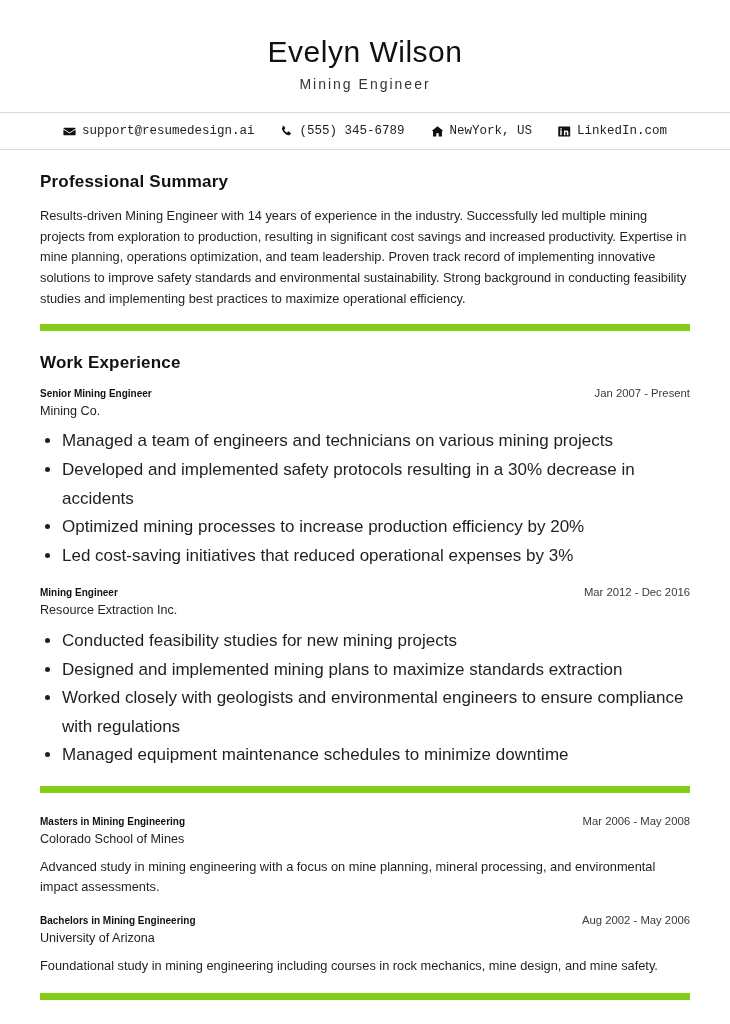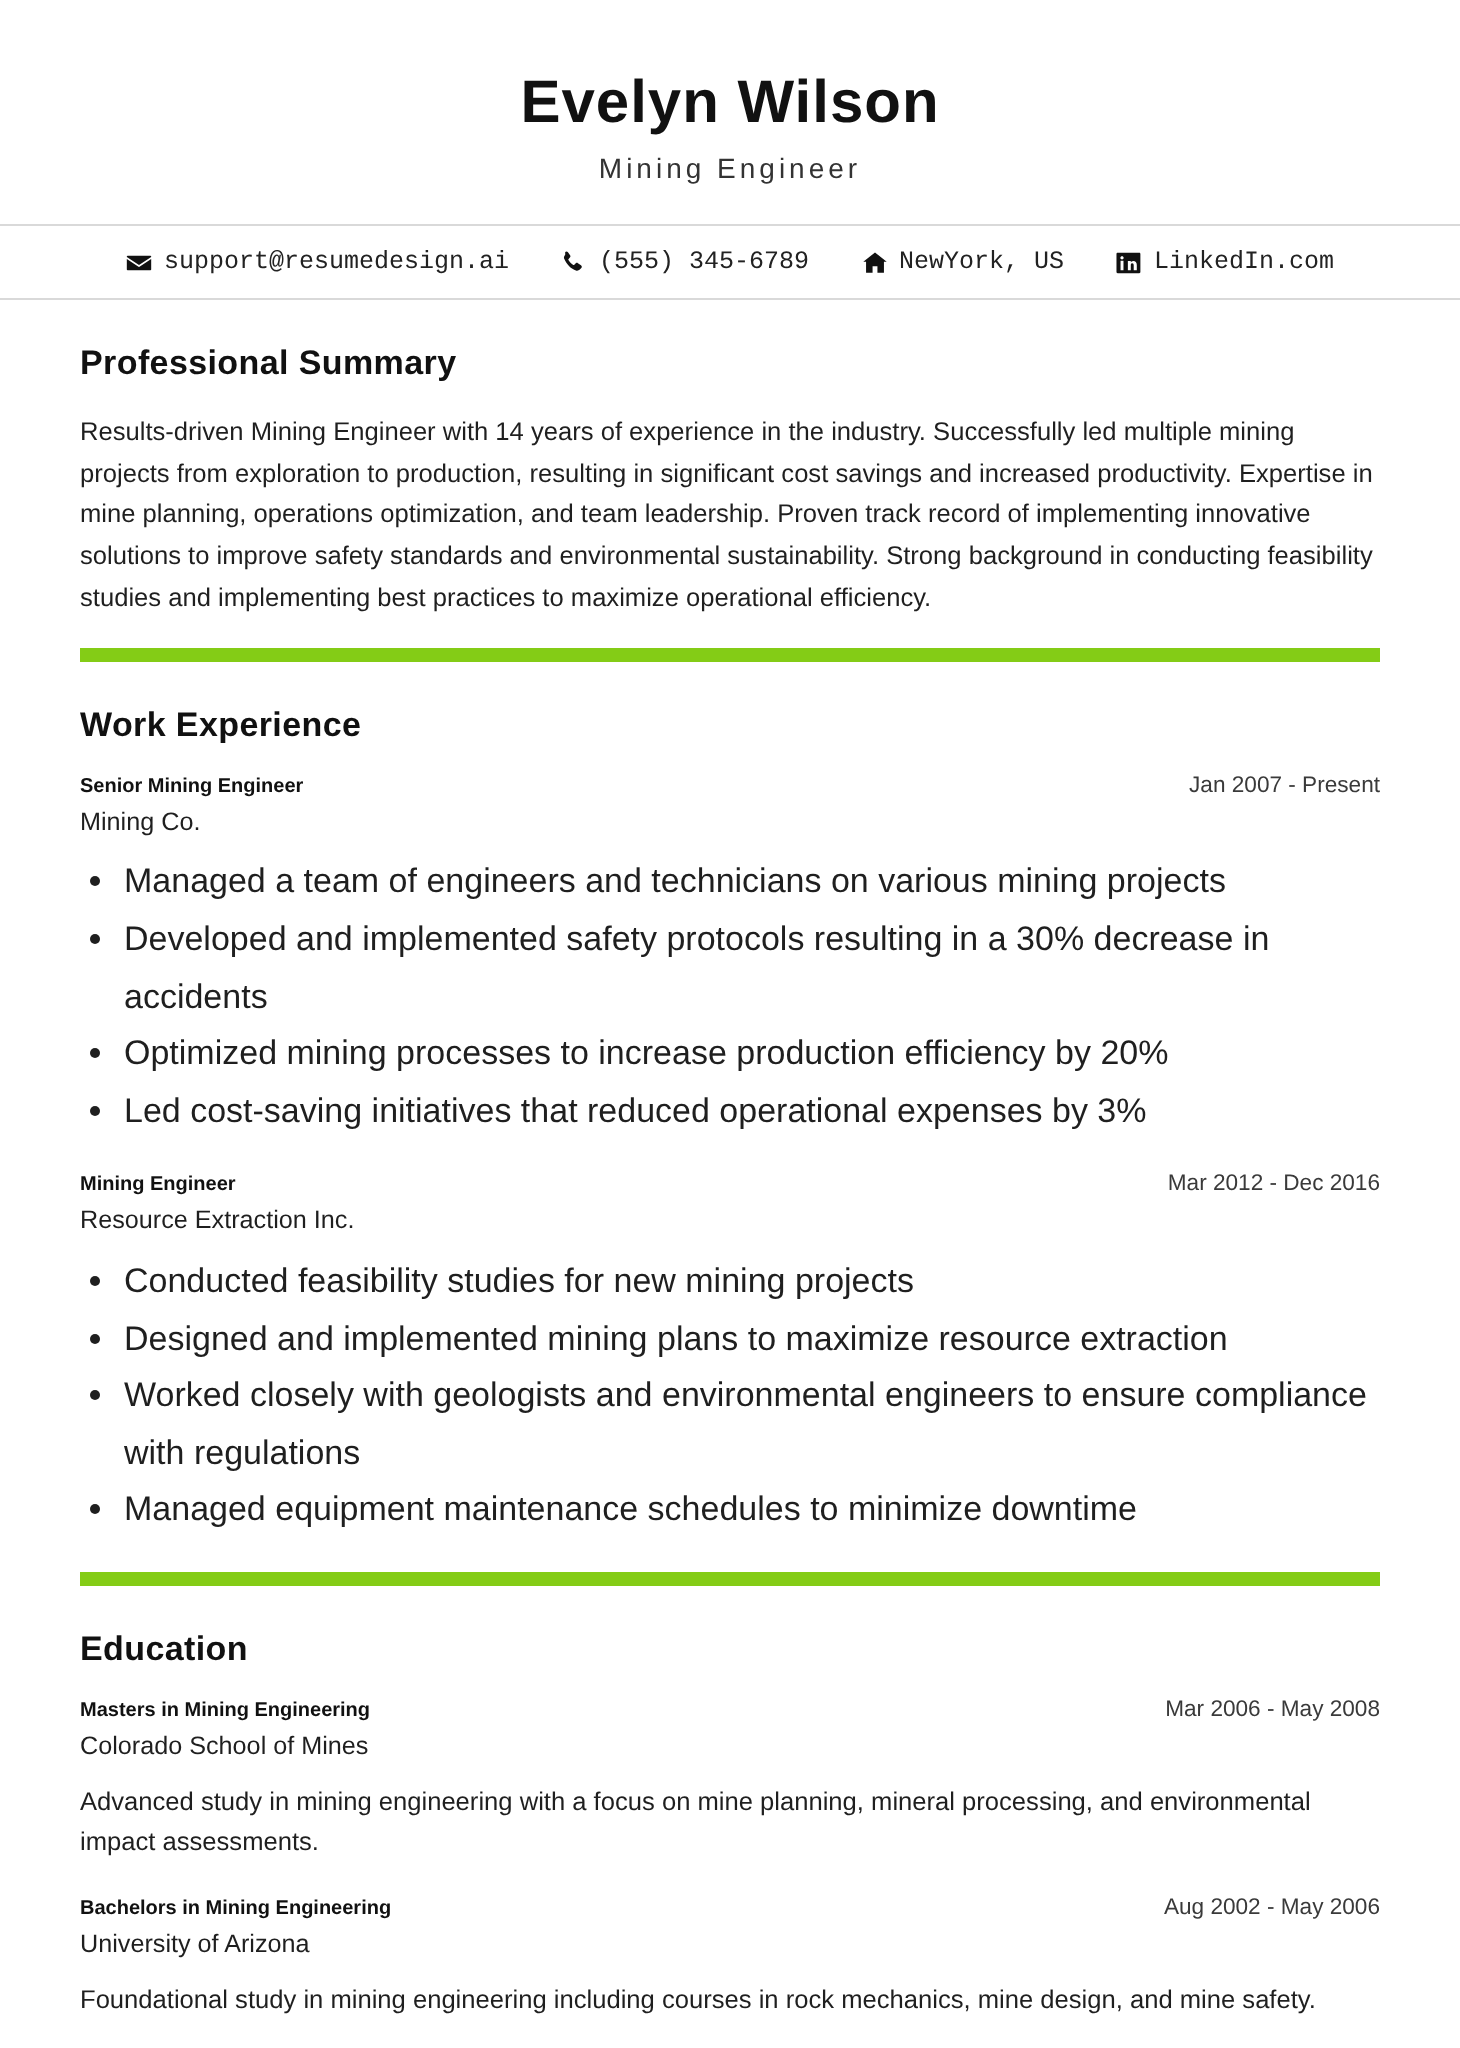--- a/index.html
+++ b/index.html
@@ -20,21 +20,21 @@
     background: #fff;
   }
 
   
   .header {
     padding: 34px 40px 20px 40px;
     text-align: center;
   }
   .name {
     font-size: 30px;
-    font-weight: bold;
+    font-weight: normal;
     letter-spacing: 0.5px;
     color: #111;
     margin: 0 0 6px 0;
     line-height: 1.2;
   }
   .title {
     font-size: 14px;
     letter-spacing: 2px;
     color: #333;
     margin: 0;
@@ -229,29 +229,28 @@
       </div>
 
       <div class="entry">
         <div class="entry-head">
           <span class="entry-role">Mining Engineer</span>
           <span class="entry-date">Mar 2012 - Dec 2016</span>
         </div>
         <div class="entry-org">Resource Extraction Inc.</div>
         <ul class="bullets">
           <li>Conducted feasibility studies for new mining projects</li>
-          <li>Designed and implemented mining plans to maximize resource extraction</li>
+          <li>Designed and implemented mining plans to maximize standards extraction</li>
           <li>Worked closely with geologists and environmental engineers to ensure compliance with regulations</li>
           <li>Managed equipment maintenance schedules to minimize downtime</li>
         </ul>
       </div>
     </div>
 
     <div class="section">
-      <h2 class="section-title">Education</h2>
 
       <div class="entry">
         <div class="entry-head">
           <span class="entry-role">Masters in Mining Engineering</span>
           <span class="entry-date">Mar 2006 - May 2008</span>
         </div>
         <div class="entry-org">Colorado School of Mines</div>
         <p class="entry-desc">Advanced study in mining engineering with a focus on mine planning, mineral processing, and environmental impact assessments.</p>
       </div>
 

